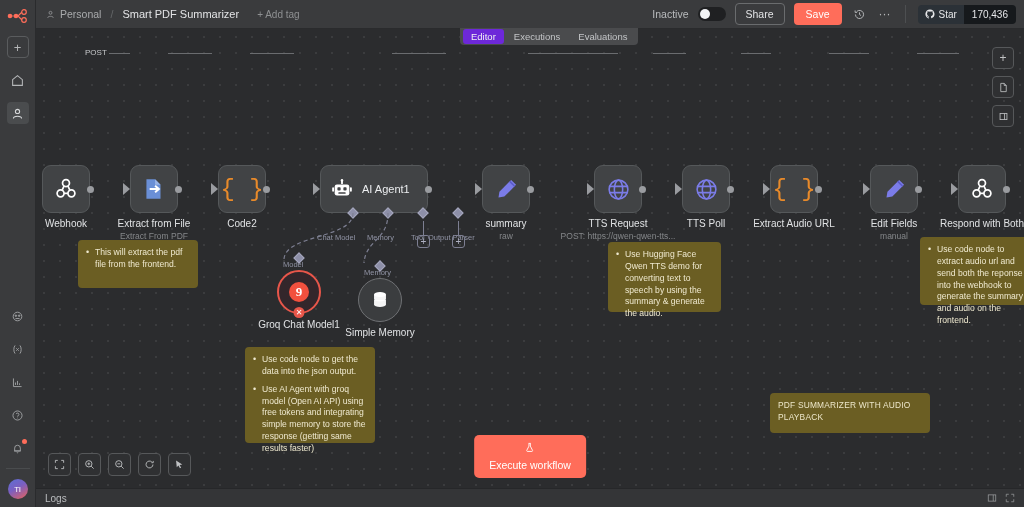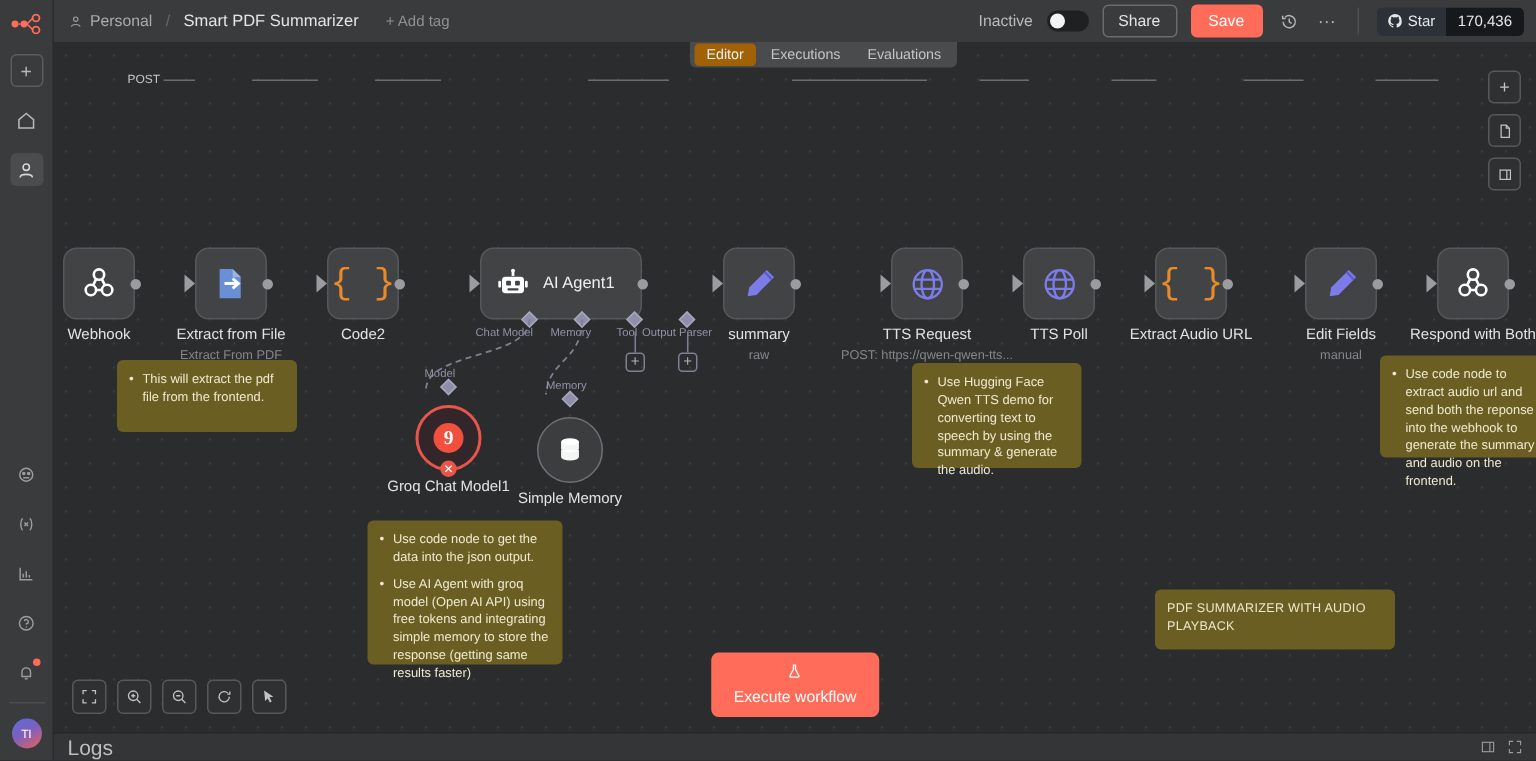--- a/index.html
+++ b/index.html
@@ -73,21 +73,21 @@
   .gh-left { background: #2b3137; color: #e6e7e9; padding: 4px 7px; display: flex; align-items: center; gap: 4px; }
   .gh-right { background: #16191c; color: #e6e7e9; padding: 4px 8px; display: flex; align-items: center; }
 
   
   .tabbar {
     position: absolute; left: 460px; top: 28px; height: 17px;
     background: #4a4b4d; border-radius: 0 0 4px 4px;
     display: flex; align-items: center; padding: 0 3px; gap: 2px; z-index: 20;
   }
   .tab { font-size: 9.5px; color: #c3c5c7; padding: 2px 8px; border-radius: 3px; }
-  .tab.active { background: #a16207; color: #f0f1f3; }
+  .tab.active { background: #6d28d9; color: #f0f1f3; }
 
   
   .canvas {
     position: absolute; left: 36px; top: 29px; width: 988px; height: 459px;
     background-color: #2b2c2e;
     background-image: radial-gradient(#3b3c3e 1px, transparent 1px);
     background-size: 16px 16px;
     overflow: hidden;
   }
   .cv-btns { position: absolute; right: 10px; top: 18px; display: flex; flex-direction: column; gap: 7px; }
@@ -137,21 +137,21 @@
   }
   .circ.err { border: 2px solid #e8564a; background: #33262b; }
   .circ-title {
     position: absolute; top: 49px; left: 50%; transform: translateX(-50%);
     font-size: 10px; color: #e0e2e4; white-space: nowrap;
   }
   .diamond {
     position: absolute; width: 8px; height: 8px; background: #8d8fa8;
     transform: rotate(45deg); border: 1px solid #a5a7bd;
   }
-  .sub-label { position: absolute; font-size: 7.5px; color: #9093a4; white-space: nowrap; }
+  .sub-label { position: absolute; font-size: 7.5px; color: #9093a4; white-space: nowrap; margin-top: 16px; }
   .plus-box {
     position: absolute; width: 13px; height: 13px; border: 1px solid #7d7f92;
     border-radius: 3px; color: #aeb0c2; font-size: 10px;
     display: flex; align-items: center; justify-content: center; line-height: 1;
   }
   .dash-line { position: absolute; border-left: 1px dashed #6f7184; }
   .err-badge {
     position: absolute; bottom: -4px; left: 50%; transform: translateX(-50%);
     width: 11px; height: 11px; border-radius: 50%; background: #e8564a;
     color: #fff; font-size: 8px; display: flex; align-items: center; justify-content: center;
@@ -182,21 +182,21 @@
     background: #ff6d5a; color: #fff; border-radius: 5px; font-size: 10.5px;
     padding: 7px 15px; display: flex; align-items: center; gap: 6px; font-weight: 500; flex-direction: column;
   }
 
   
   .logs {
     position: absolute; left: 36px; bottom: 0; width: 988px; height: 19px;
     background: #343537; border-top: 1px solid #262729;
     display: flex; align-items: center; padding: 0 9px;
   }
-  .logs-label { font-size: 14px; color: #bcbec0; }
+  .logs-label { font-size: 10px; color: #bcbec0; }
   .logs-right { margin-left: auto; display: flex; gap: 8px; color: #9a9c9e; font-size: 10px; }
   svg { display: block; }
 </style>
 </head>
 <body>
 
 <div id="app">
 
   <div class="rail">
     <div class="rail-logo">

